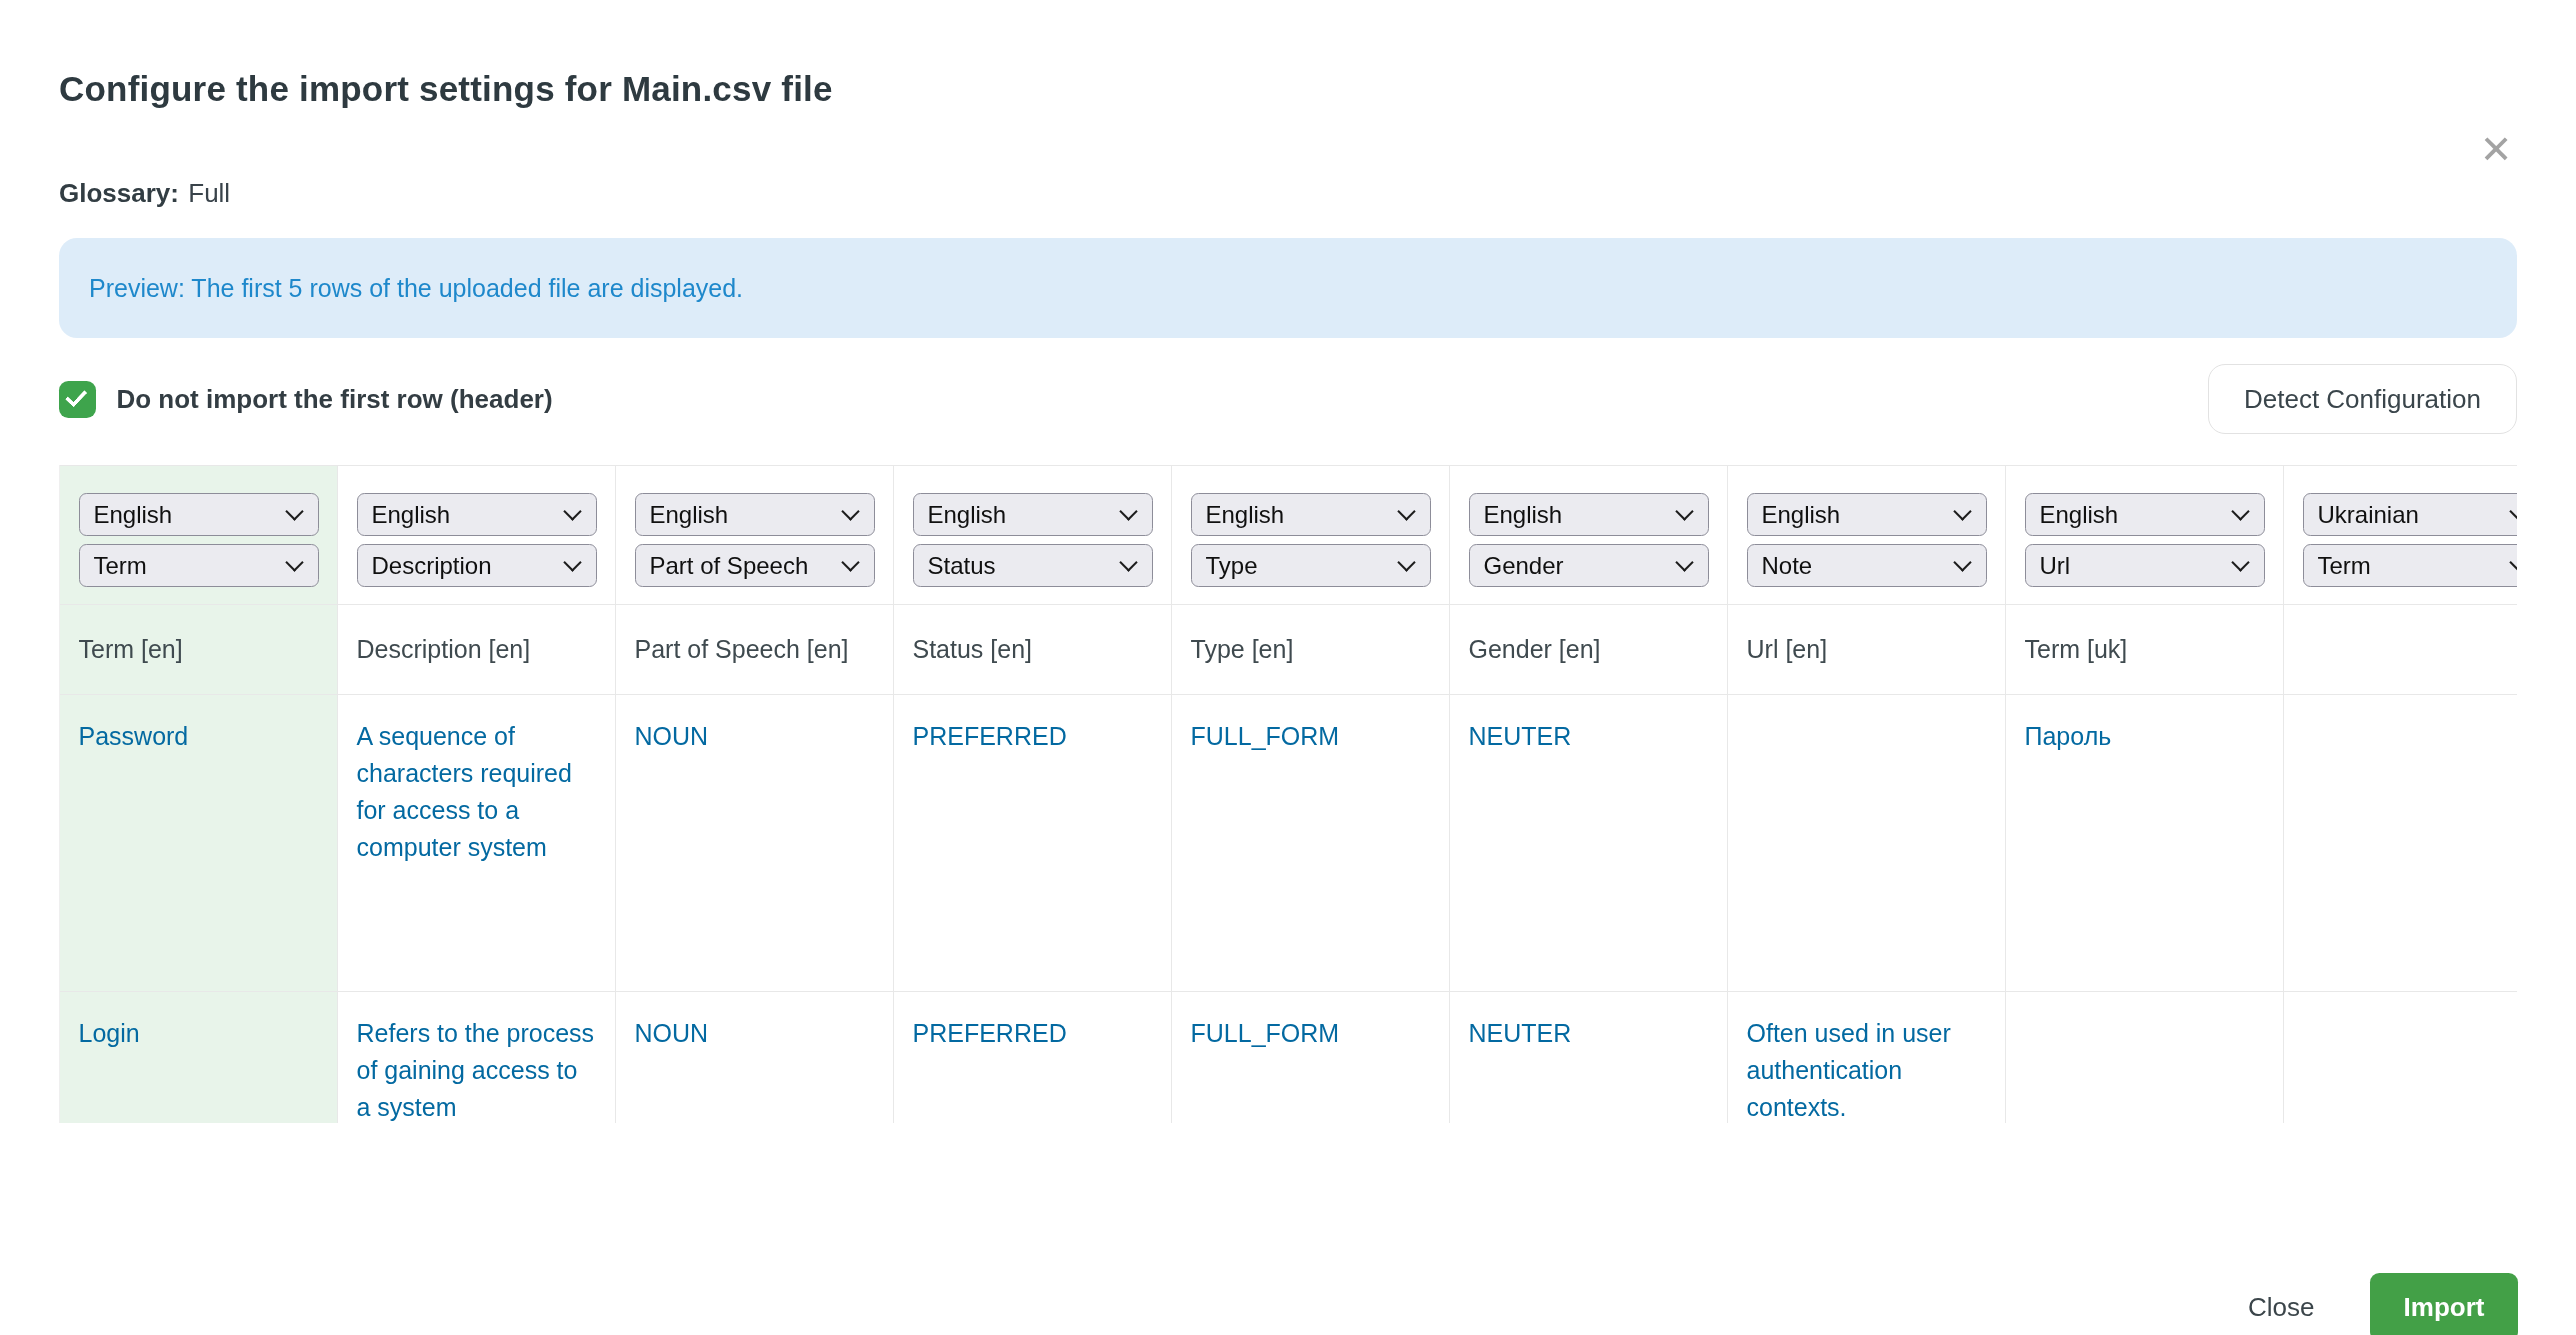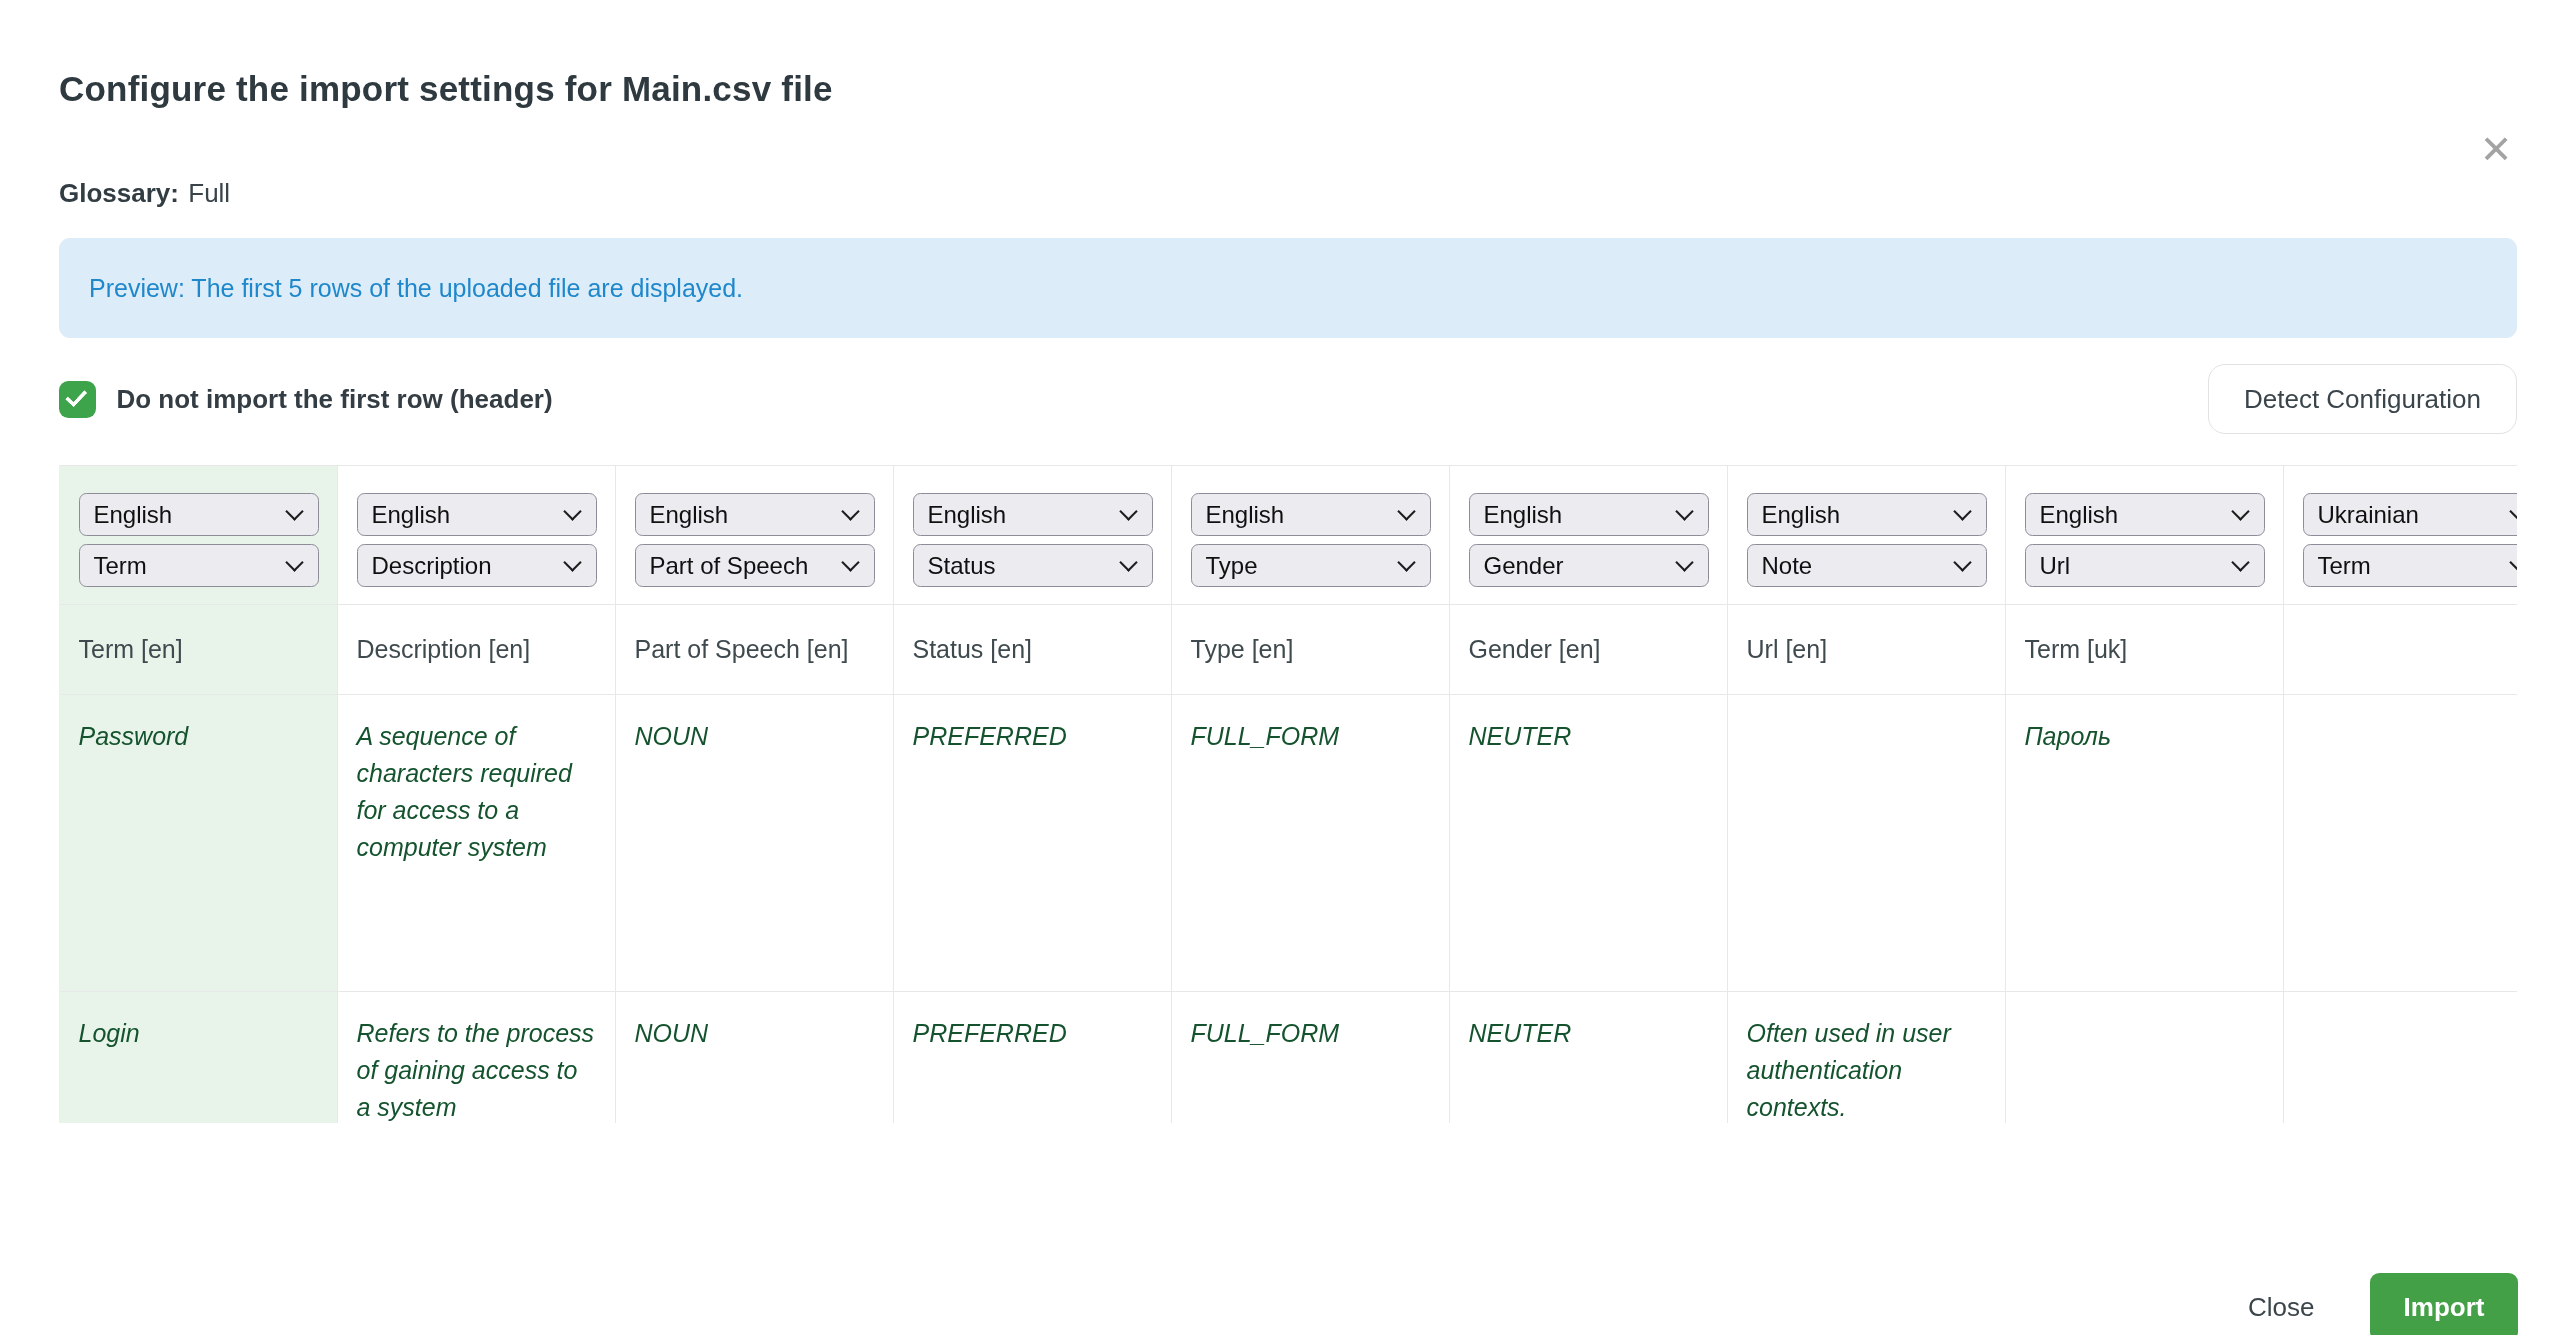--- a/index.html
+++ b/index.html
@@ -21,21 +21,21 @@
     font-family: "DejaVu Sans", sans-serif;
   }
 
   .glossary-line { margin-top: 68px; font-size: 26px; line-height: 31px; color: #39434a; }
   .glossary-label { font-weight: 600; color: #323d43; }
   .glossary-value { font-weight: 400; margin-left: 9.3px; }
 
   
   .banner {
     margin-top: 29px; height: 100px; width: 2458px;
-    background: var(--banner-bg, #ddecf9); border-radius: 11px;
+    background: var(--banner-bg, #ddecf9); border-radius: 18px;
     display: flex; align-items: center; padding: 0 30px;
   }
   .banner-text { color: var(--banner-text, #1e88cb); font-size: 25px; font-weight: 500; }
 
   
   .options-row {
     margin-top: 26px; width: 2458px;
     display: flex; align-items: center; justify-content: space-between;
   }
   .cb-group { display: flex; align-items: center; }
@@ -81,21 +81,21 @@
     width: 13px; height: 13px;
     border-right: 2.3px solid #1c1c1c; border-bottom: 2.3px solid #1c1c1c;
     transform: rotate(45deg);
   }
 
   .head-row { height: 90px; }
   .head-cell { display: flex; align-items: center; padding: 0 18.5px; font-size: 25px; color: #3f4a4f; }
 
   .body-row1 { height: 297px; }
   .body-row2 { height: 296px; }
-  .body-cell { padding: 23px 18.5px 0 18.5px; font-size: 25px; line-height: 37px; color: #14532d; font-style: italic; }
+  .body-cell { padding: 23px 18.5px 0 18.5px; font-size: 25px; line-height: 37px; color: #0369a1; }
 
   
   .footer {
     position: absolute; right: 58px; top: 1206px;
     display: flex; align-items: center; gap: 50px;
   }
   .close-text-btn {
     border: none; background: transparent; font-family: inherit;
     font-size: 26px; font-weight: 500; color: #3b454a; cursor: pointer; padding: 0 5.6px;
   }

